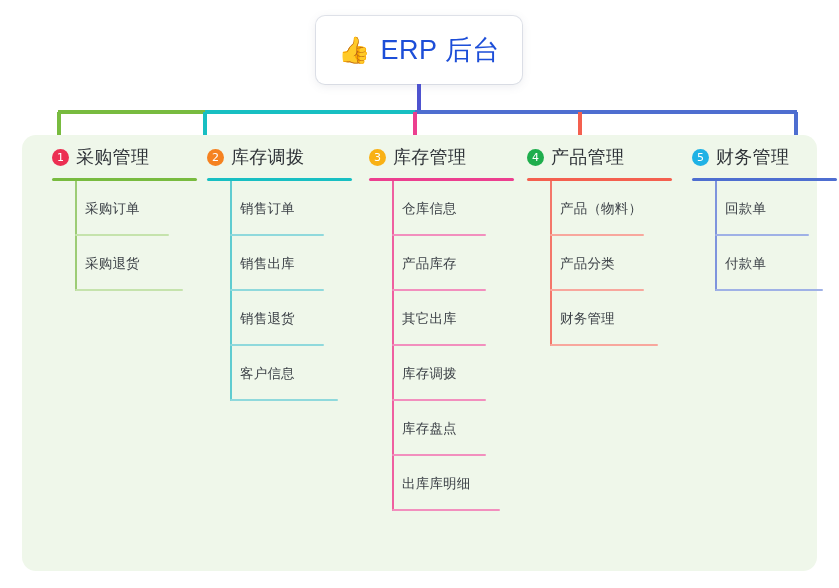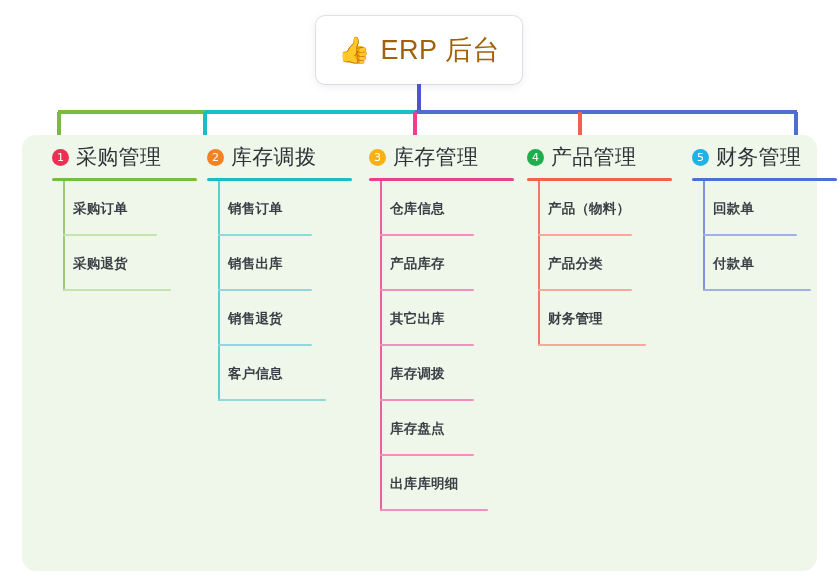--- a/index.html
+++ b/index.html
@@ -32,21 +32,21 @@
     gap: 10px;
     box-sizing: border-box;
   }
   #root-card .thumb {
     font-size: 26px;
     line-height: 1;
     display: block;
   }
   #root-card .root-title {
     font-size: 27px;
-    color: #a16207;
+    color: #1d4ed8;
     letter-spacing: 0.5px;
     white-space: nowrap;
   }
 
   
   #connectors {
     position: absolute;
     left: 0;
     top: 0;
     width: 839px;
@@ -92,39 +92,38 @@
     height: 17px;
     border-radius: 50%;
     color: #ffffff;
     font-size: 11px;
     line-height: 17px;
     text-align: center;
     flex: 0 0 auto;
     font-family: "DejaVu Sans", sans-serif;
   }
   .col-title {
-    font-size: 21px;
+    font-size: 18px;
     color: #2f3338;
     white-space: nowrap;
     letter-spacing: 0.3px;
   }
   .head-rule {
     position: absolute;
     left: 15px;
     top: 43px;
     width: 145px;
     height: 3px;
     border-radius: 2px;
   }
   .items {
     position: absolute;
-    left: 4px;
+    left: 16px;
     top: 46px;
     width: 160px;
-    font-weight: bold;
   }
   .item {
     position: relative;
     height: 55px;
   }
   .item-spine {
     position: absolute;
     left: 22px;
     top: 0;
     width: 2px;

